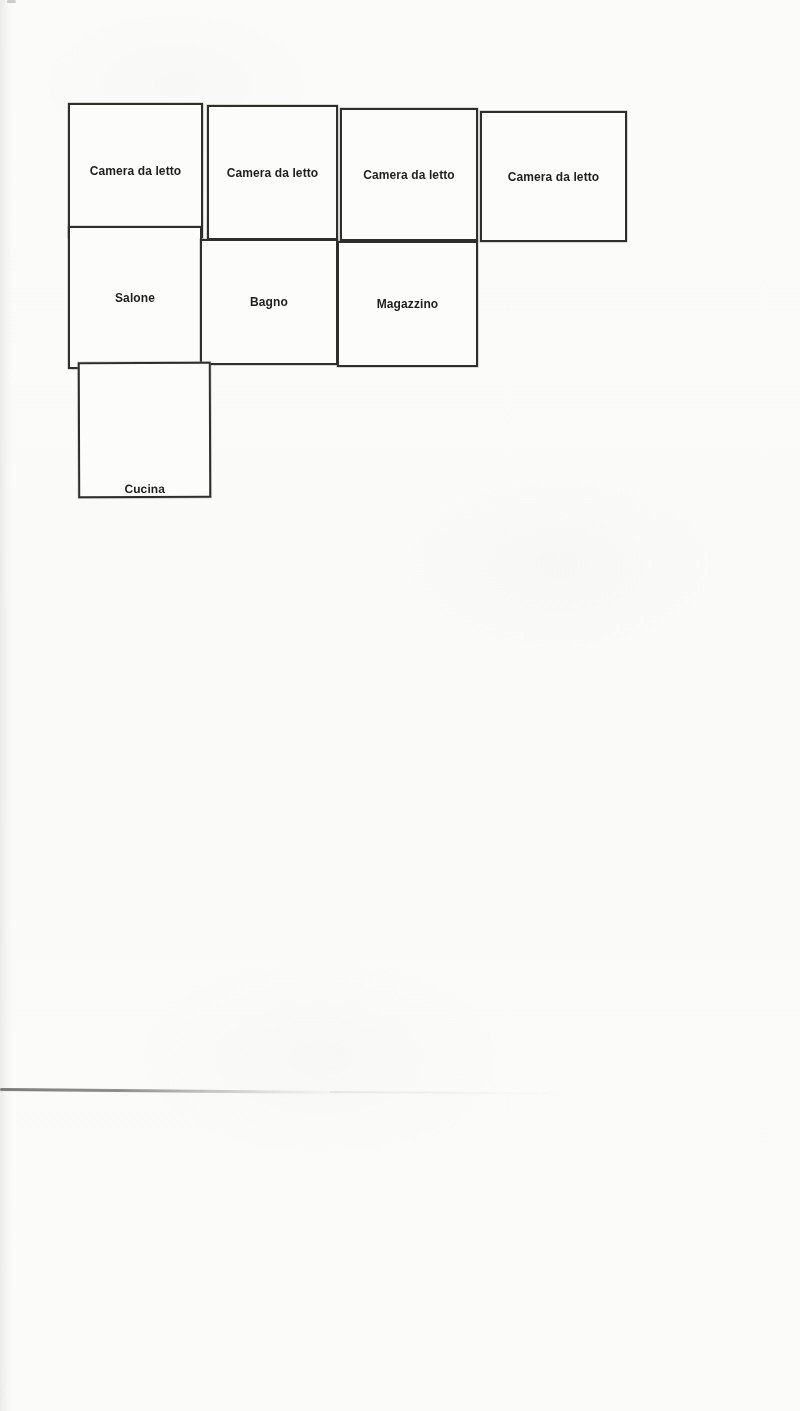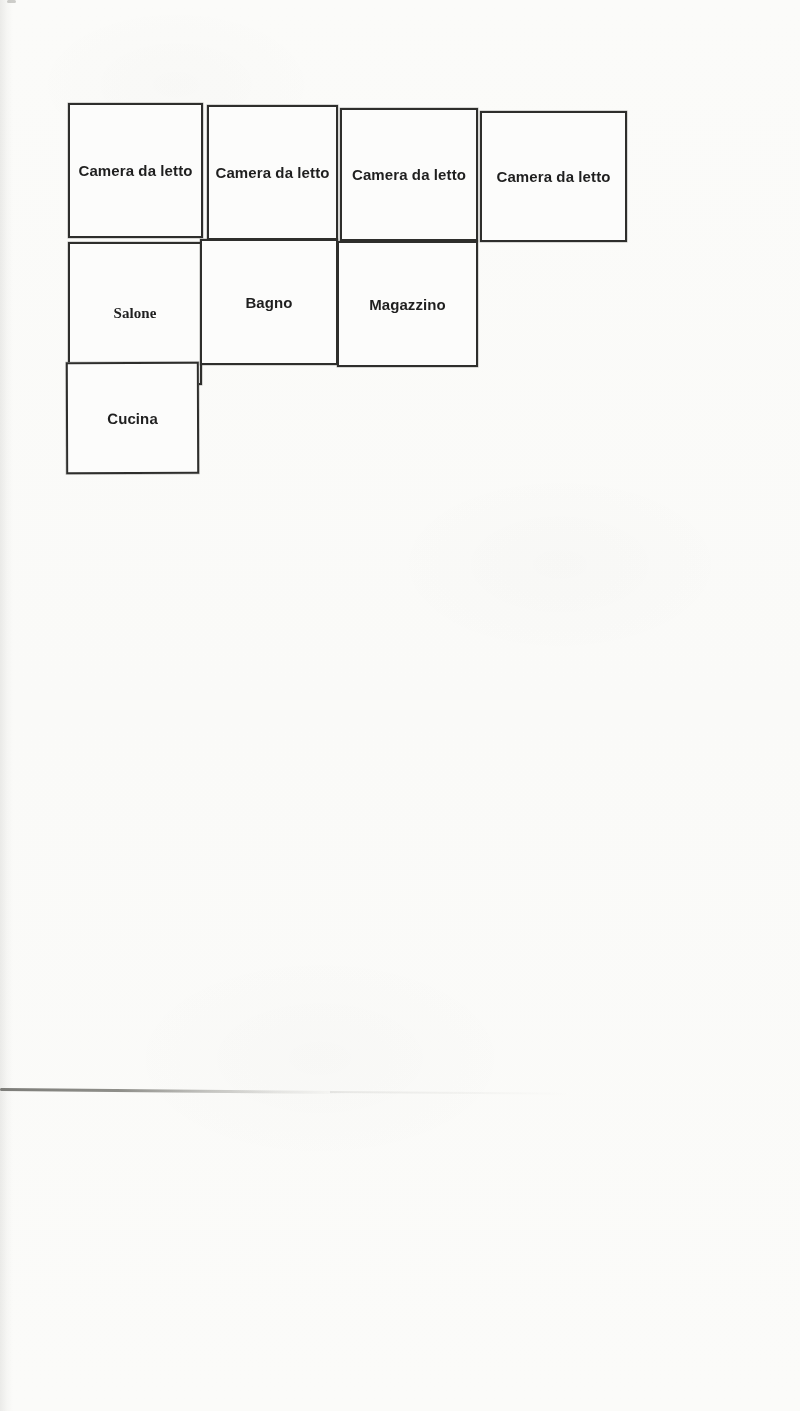--- a/index.html
+++ b/index.html
@@ -50,41 +50,41 @@
     position: absolute;
     border: 2px solid #2e2e2c;
     background: #fcfcfb;
     display: flex;
     align-items: center;
     justify-content: center;
     box-sizing: border-box;
     box-shadow: 0 0 0 0.5px rgba(46,46,44,0.35);
   }
   .room .label {
-    font-size: 15px;
+    font-size: 12px;
     font-weight: 600;
     color: #1f1f1f;
     letter-spacing: 0.1px;
     white-space: nowrap;
   }
 
   
   .room-c1 { left: 68px;  top: 103px; width: 135px; height: 135px; }
   .room-c2 { left: 207px; top: 105px; width: 131px; height: 135px; }
   .room-c3 { left: 340px; top: 108px; width: 138px; height: 133px; }
   .room-c4 { left: 480px; top: 111px; width: 147px; height: 131px; }
 
   
-  .room-salone      { left: 68px;  top: 242px; width: 134px; height: 143px; font-family: Liberation Serif, serif; }
+  .room-salone      { left: 68px;  top: 226px; width: 134px; height: 143px; }
   .room-bagno       { left: 200px; top: 239px; width: 138px; height: 126px; }
   .room-magazzino   { left: 337px; top: 241px; width: 141px; height: 126px; }
   .room-ripostiglio { left: 478px; top: 242px; width: 146px; height: 129px; transform: rotate(0.3deg); }
 
   
-  .room-cucina { left: 66px; top: 362px; width: 133px; height: 112px; transform: rotate(-0.2deg); }
+  .room-cucina { left: 78px; top: 362px; width: 133px; height: 136px; transform: rotate(-0.2deg); align-items: flex-end; }
 
   
   .fold-line {
     position: absolute;
     left: 0;
     top: 1088px;
     width: 345px;
     height: 2.5px;
     transform: rotate(0.5deg);
     transform-origin: left center;

